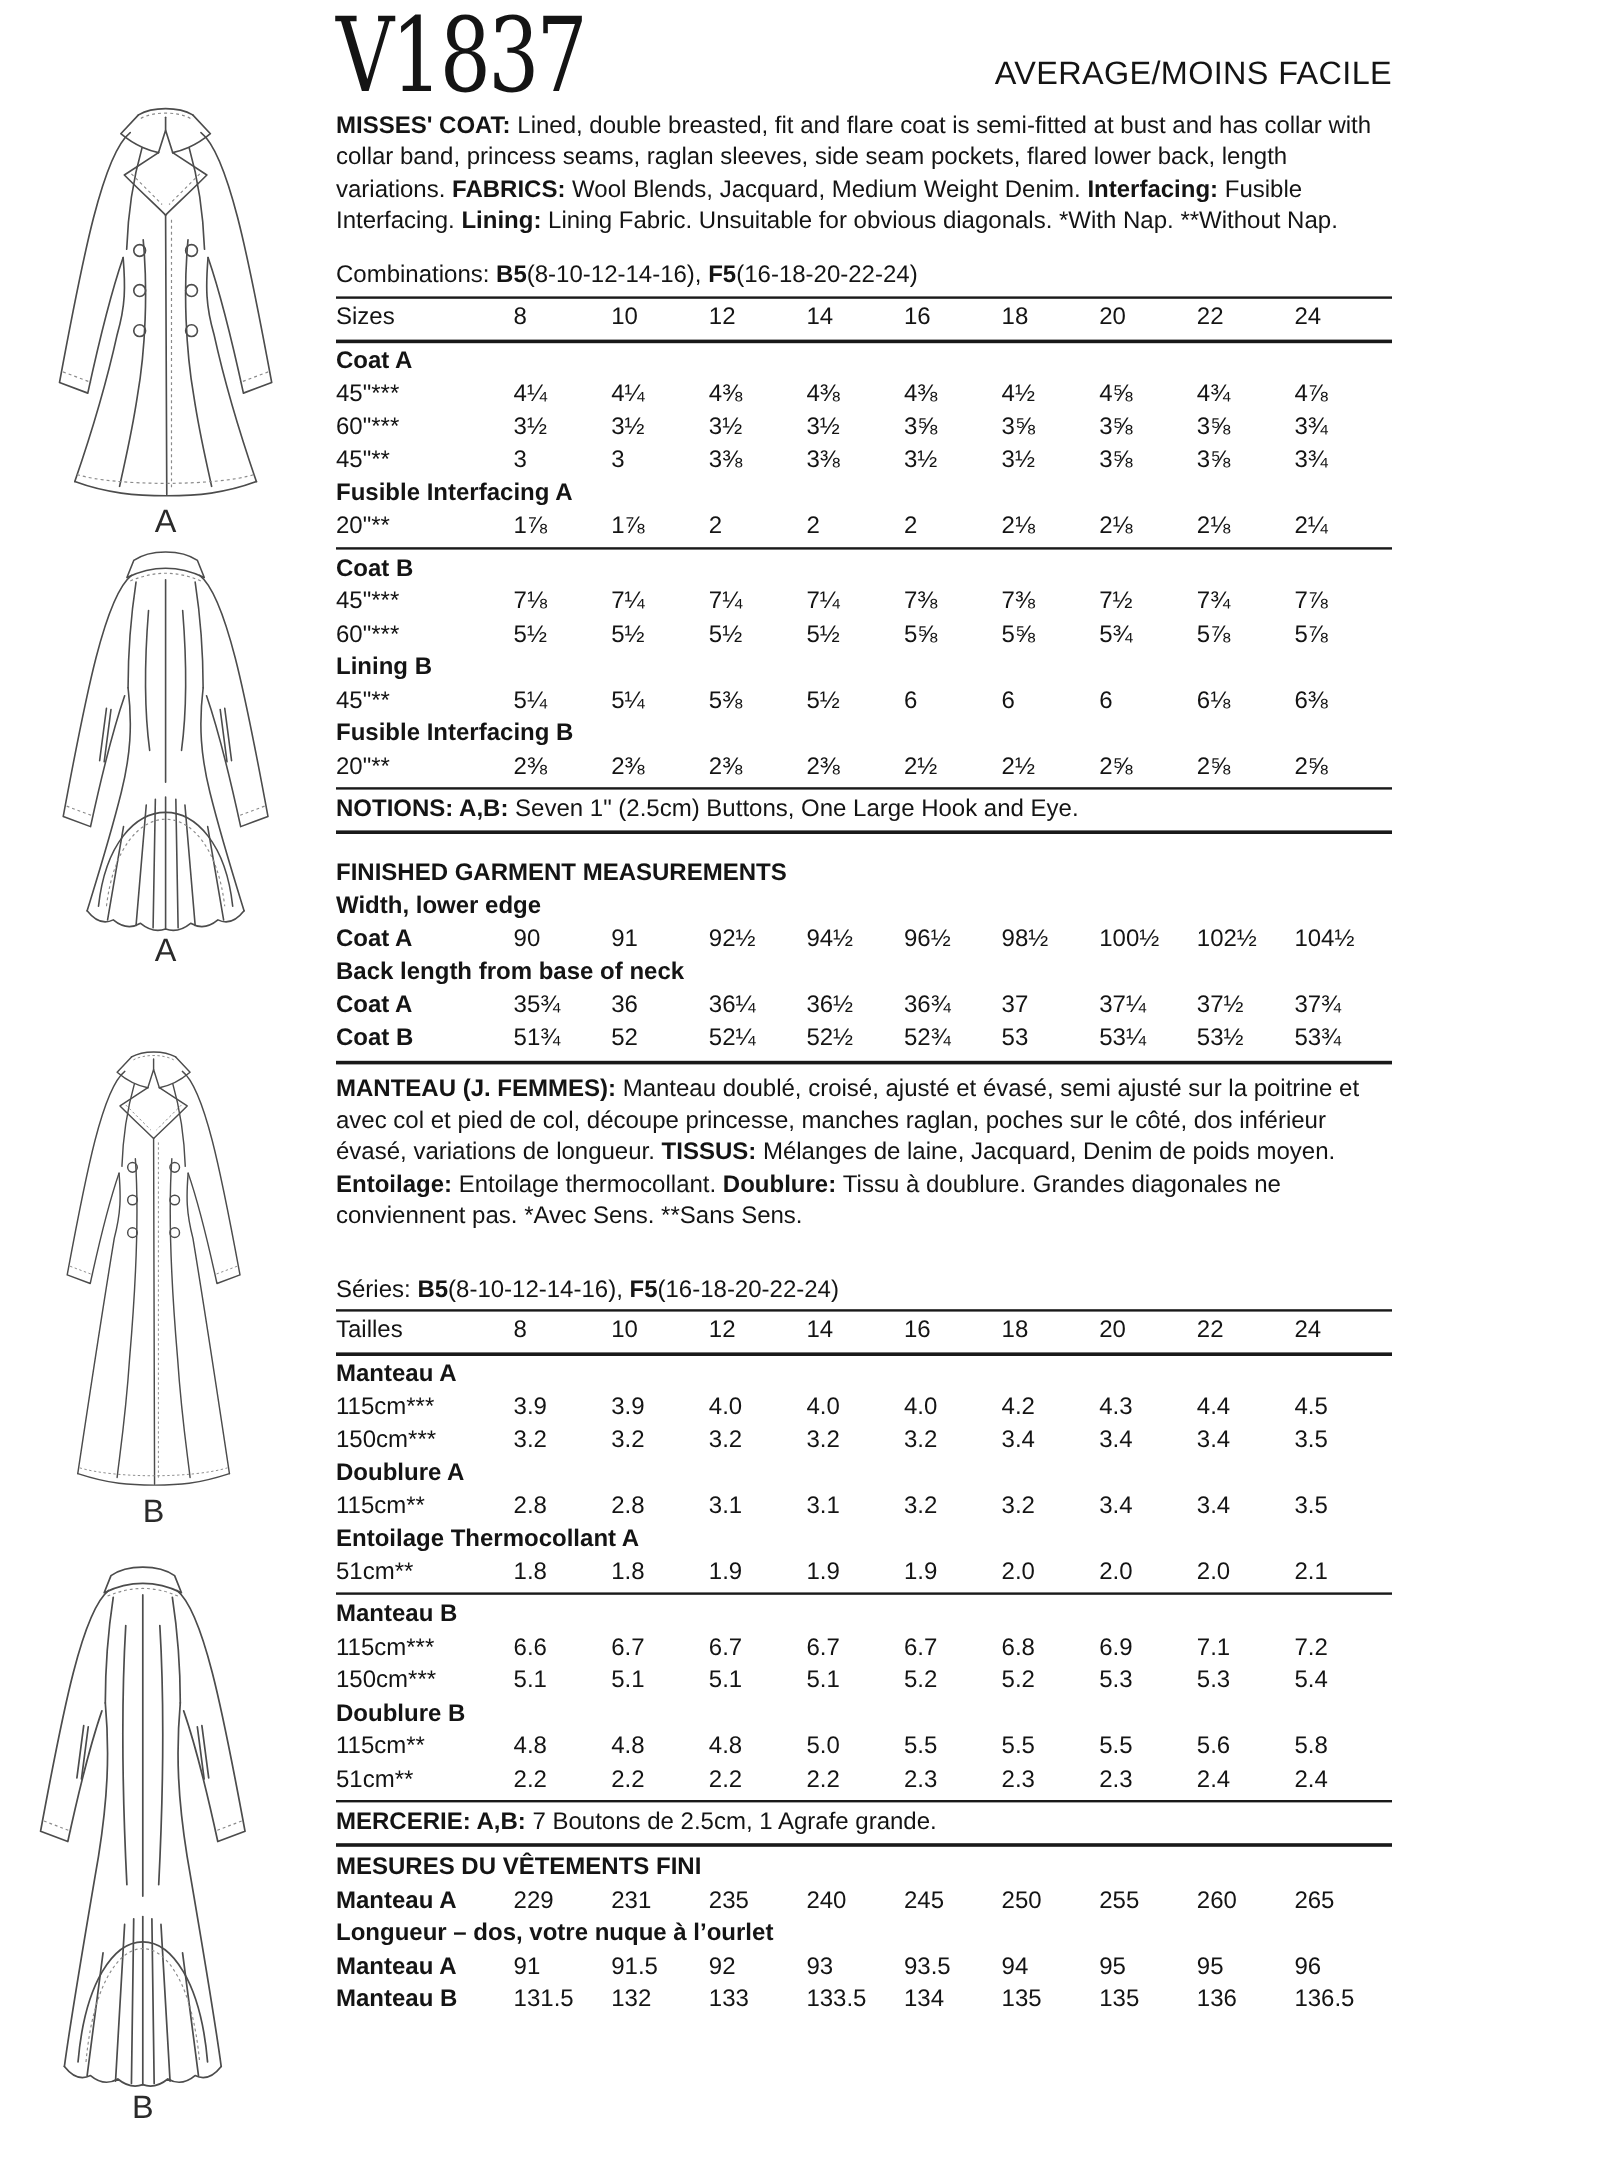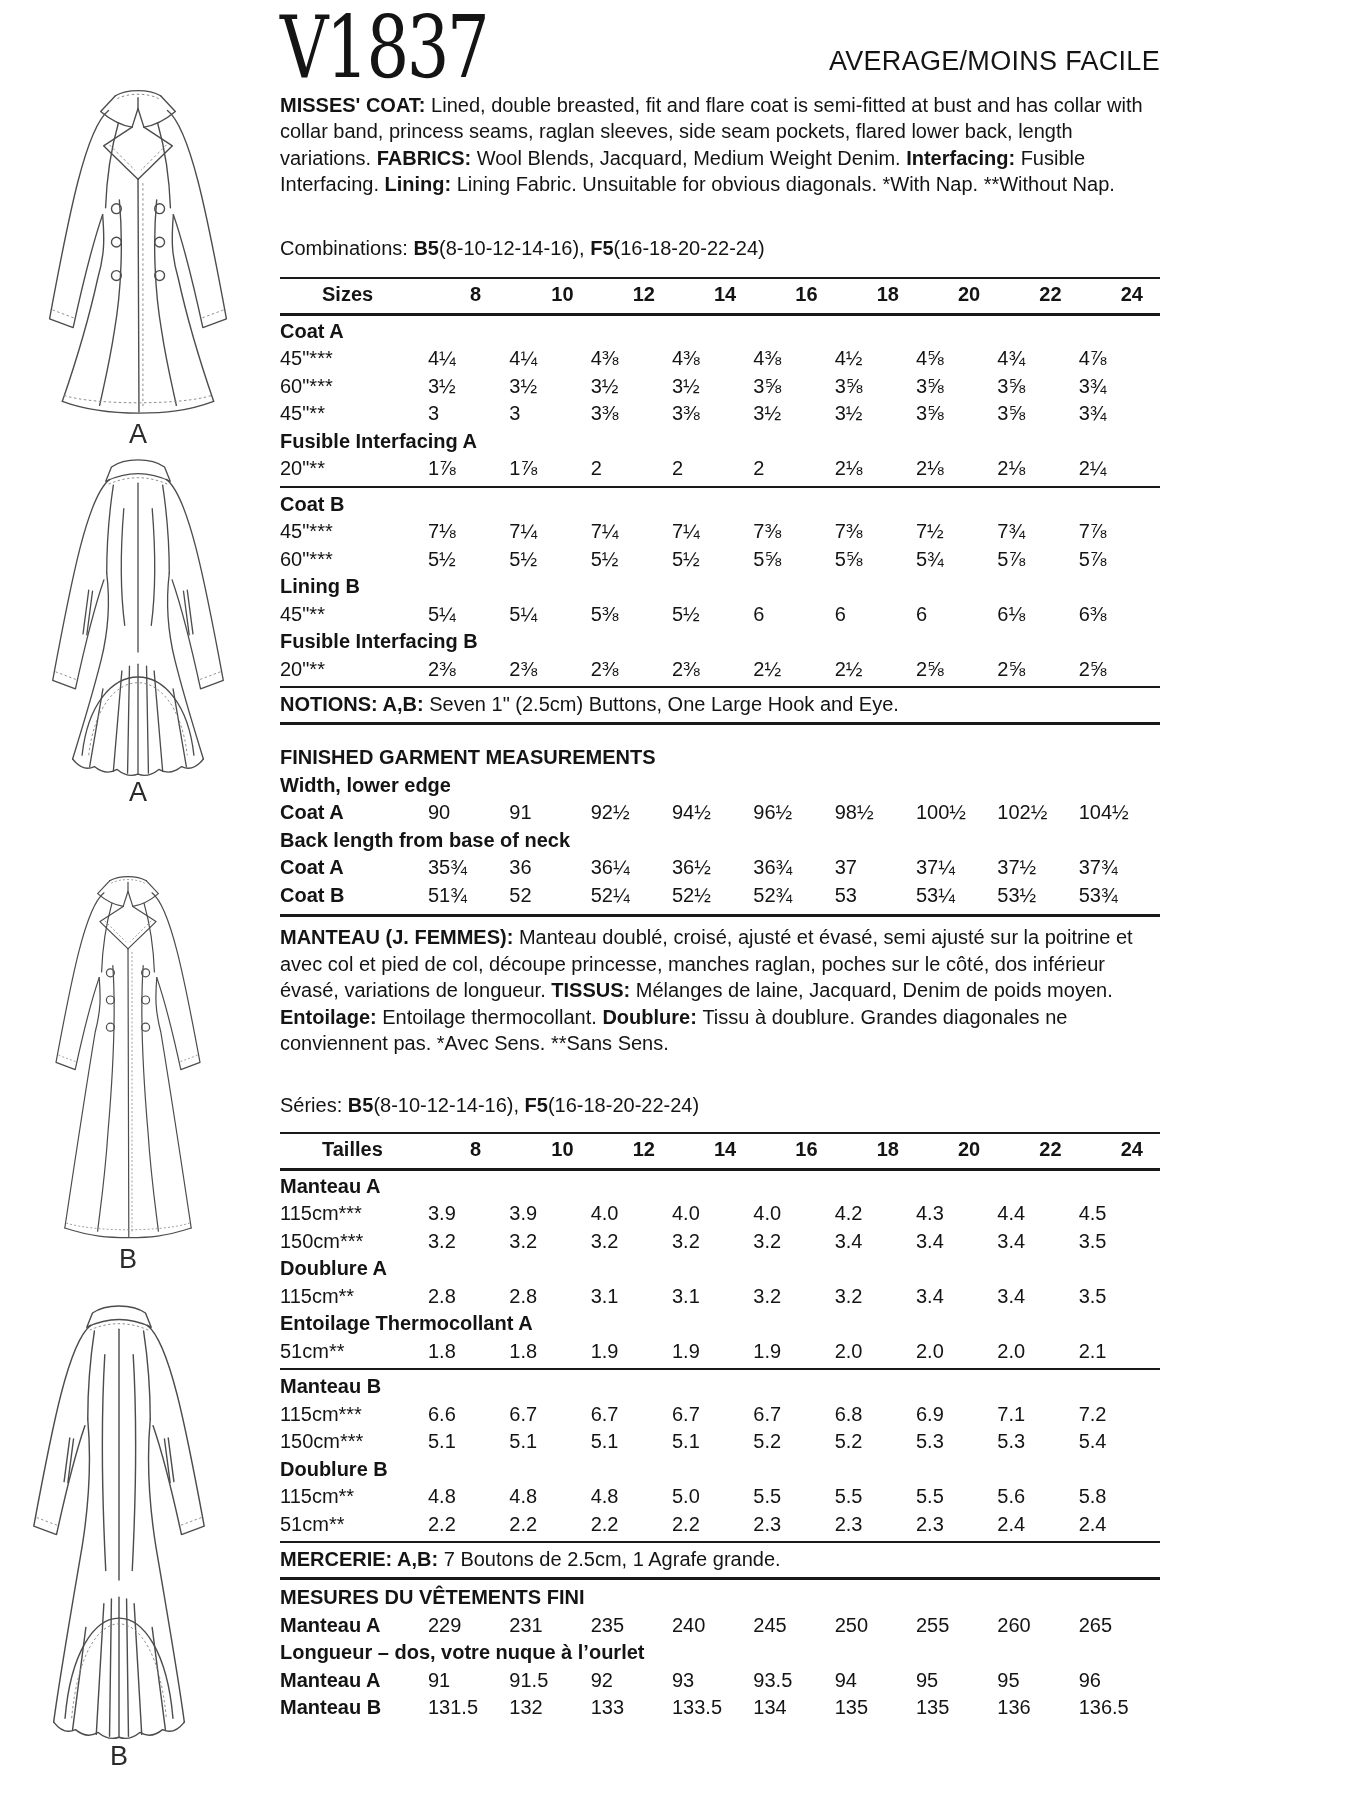--- a/index.html
+++ b/index.html
@@ -11,30 +11,30 @@
   .fig svg{display:block;margin:0 auto;}
   .fig-label{font-size:27px;color:#2a2a2a;margin-top:2px;line-height:1;}
   
   .main{position:absolute;left:280px;top:0;width:880px;}
   h1.pattern{font-family:"DejaVu Serif","Liberation Serif",serif;font-weight:400;
              font-size:86px;line-height:1.02;margin:4px 0 0 0;letter-spacing:-3px;
              transform:scaleX(.78);transform-origin:0 50%;}
   .difficulty{position:absolute;top:46px;right:0;font-size:27px;letter-spacing:.3px;text-align:right;}
   .para{font-size:20px;line-height:26.4px;}
   .inline-line{font-size:20px;line-height:27px;}
-  .comb{margin-top:38px;padding-bottom:15px;}
-  .series{margin-top:36px;padding-bottom:13px;}
+  .comb{margin-top:19px;padding-bottom:4px;}
+  .series{margin-top:36px;padding-bottom:2px;}
   .rule2{border-top:2.5px solid #191919;}
   .rule3{border-top:3px solid #191919;}
   .notions{font-size:20px;line-height:27px;padding:3px 0 4px 0;}
   .meas-grid{display:grid;grid-template-columns:148px repeat(9,1fr);
              font-size:20px;line-height:27.5px;}
   .mg-cell{white-space:nowrap;}
   .mg-label{white-space:nowrap;}
-  .mg-head{font-weight:700;padding:2px 0 3px 0;margin-left:42px;}
+  .mg-head{font-weight:400;padding:2px 0 3px 0;}
   .mg-sec{grid-column:1/-1;font-weight:700;}
   .mg-bold{font-weight:700;}
   .mg-rule{grid-column:1/-1;border-top:2.5px solid #191919;margin:3px 0 3px 0;height:0;}
   .mg-rule3{border-top:3px solid #191919;margin:1px 0 2px 0;}
   b{font-weight:700;}
 </style>
 </head>
 <body>
 
 <div class="page">

